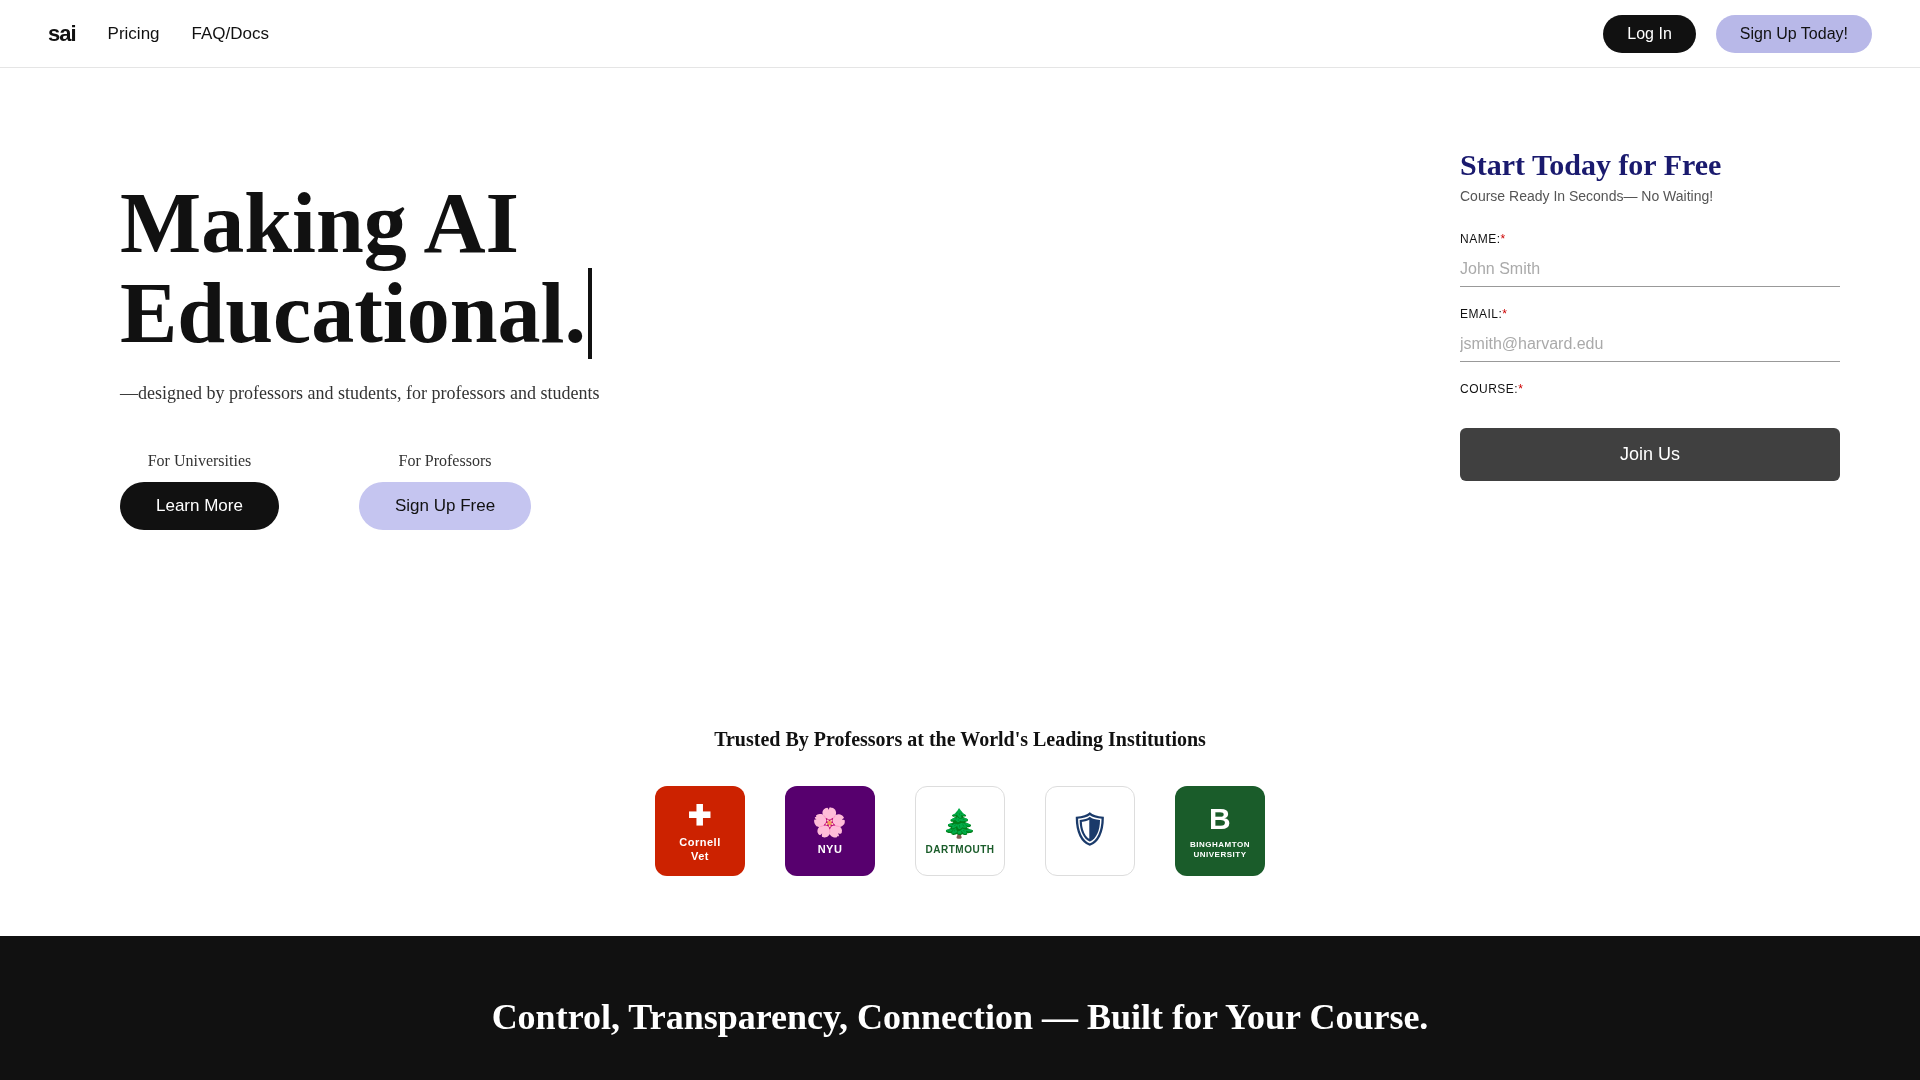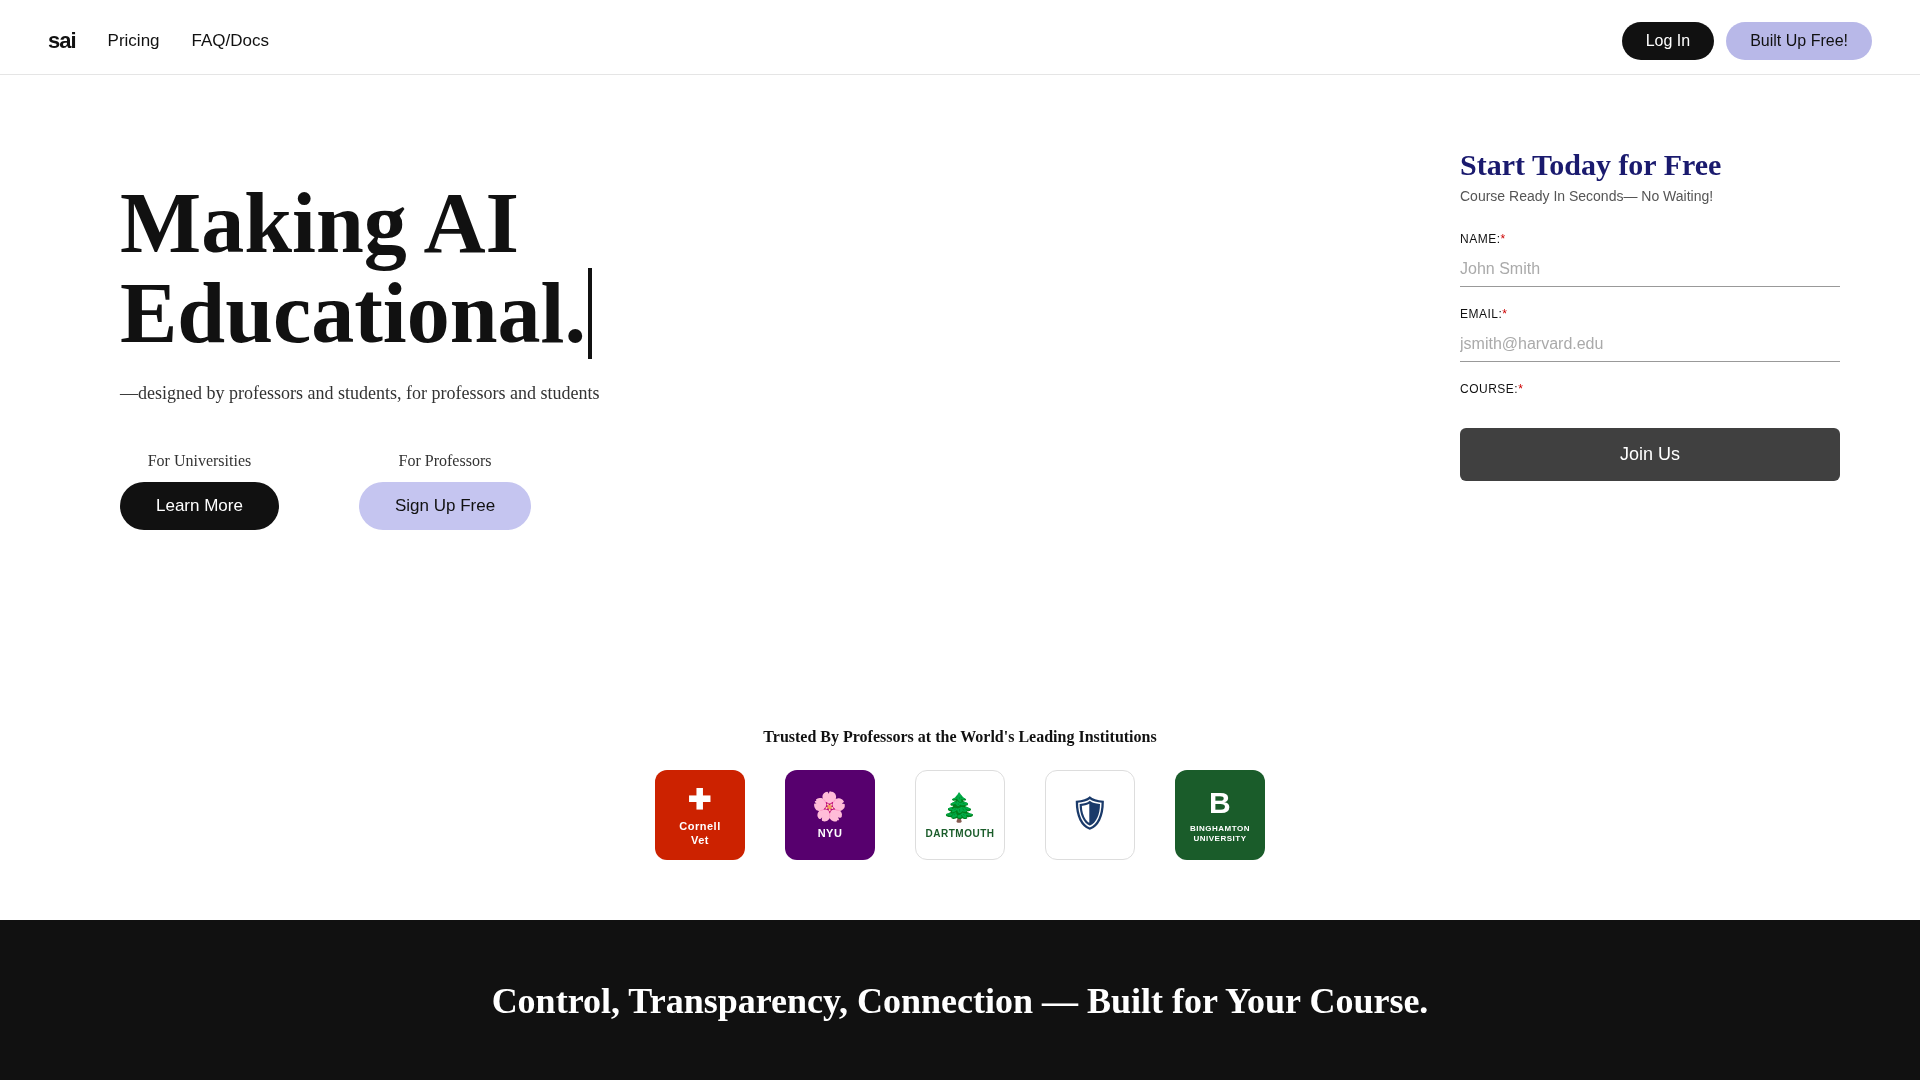--- a/index.html
+++ b/index.html
@@ -7,28 +7,28 @@
 
     
     nav {
       display: flex;
       align-items: center;
       justify-content: space-between;
       padding: 0 48px;
       height: 68px;
       border-bottom: 1px solid #e5e5e5;
       position: sticky;
-      top: 7px;
+      top: 0;
       background: #fff;
       z-index: 100;
     }
     .nav-left { display: flex; align-items: center; gap: 32px; }
     .nav-logo { font-weight: 700; font-size: 22px; font-family: sans-serif; letter-spacing: -1px; }
     .nav-link { font-size: 17px; color: #111; text-decoration: none; font-family: 'Helvetica Neue', sans-serif; font-weight: 400; }
-    .nav-right { display: flex; align-items: center; gap: 12px; }
+    .nav-right { display: flex; align-items: center; gap: 20px; }
     .btn-login {
       background: #111;
       color: #fff;
       border: none;
       border-radius: 24px;
       padding: 10px 24px;
       font-size: 16px;
       cursor: pointer;
       font-family: 'Helvetica Neue', sans-serif;
       font-weight: 500;
@@ -164,24 +164,24 @@
       font-weight: 500;
       margin-top: 12px;
     }
 
     
     .trusted-section {
       padding: 40px 80px 60px;
       text-align: center;
     }
     .trusted-title {
-      font-size: 16px;
-      font-weight: 700;
-      color: #111;
-      margin-bottom: 24px;
+      font-size: 20px;
+      font-weight: 700;
+      color: #111;
+      margin-bottom: 35px;
       font-family: 'Georgia', serif;
     }
     .logos-row {
       display: flex;
       justify-content: center;
       align-items: center;
       gap: 40px;
       flex-wrap: wrap;
     }
     .logo-box {
@@ -227,21 +227,21 @@
 <body>
 
 <nav>
   <div class="nav-left">
     <span class="nav-logo">sai</span>
     <a class="nav-link" href="#">Pricing</a>
     <a class="nav-link" href="#">FAQ/Docs</a>
   </div>
   <div class="nav-right">
     <button class="btn-login">Log In</button>
-    <button class="btn-signup-nav">Built Up Free!</button>
+    <button class="btn-signup-nav">Sign Up Today!</button>
   </div>
 </nav>
 
 <section class="hero-section">
   <div class="hero-left">
     <h1 class="hero-title">
       <span>Making AI</span><br>
       <span>Educational.</span><span class="cursor">&nbsp;</span>
     </h1>
     <p class="hero-subtitle">—designed by professors and students, for professors and students</p>

